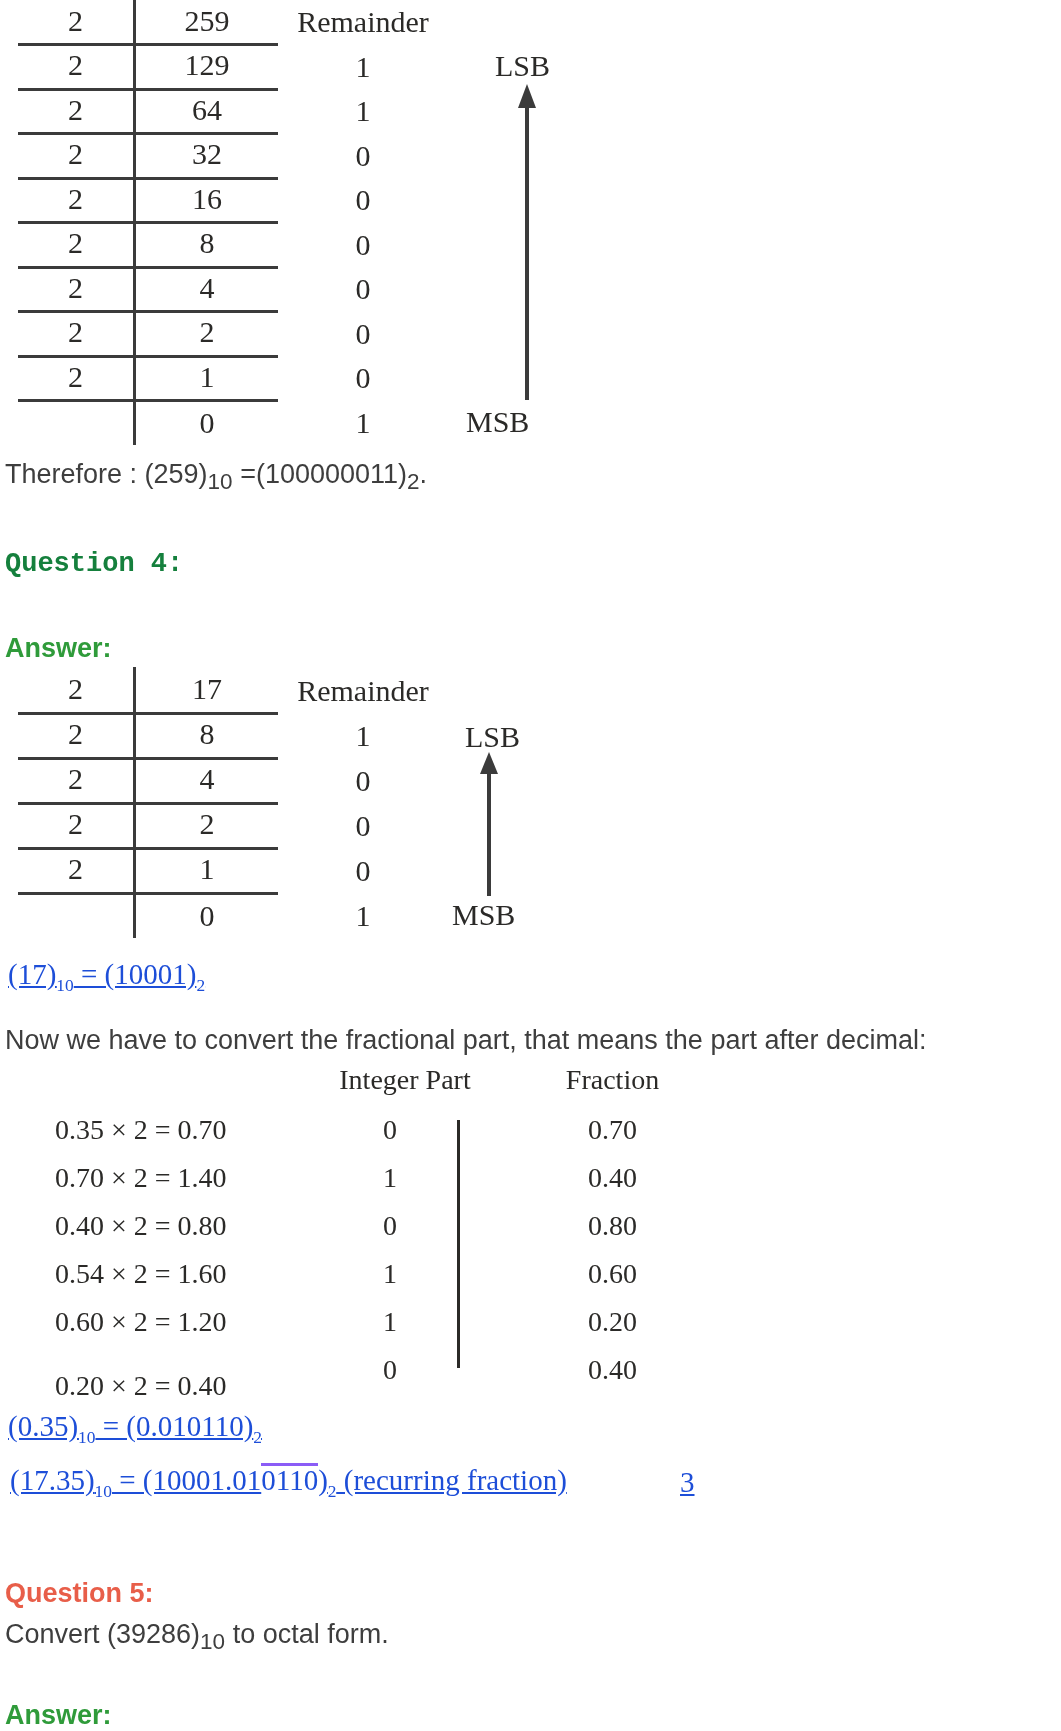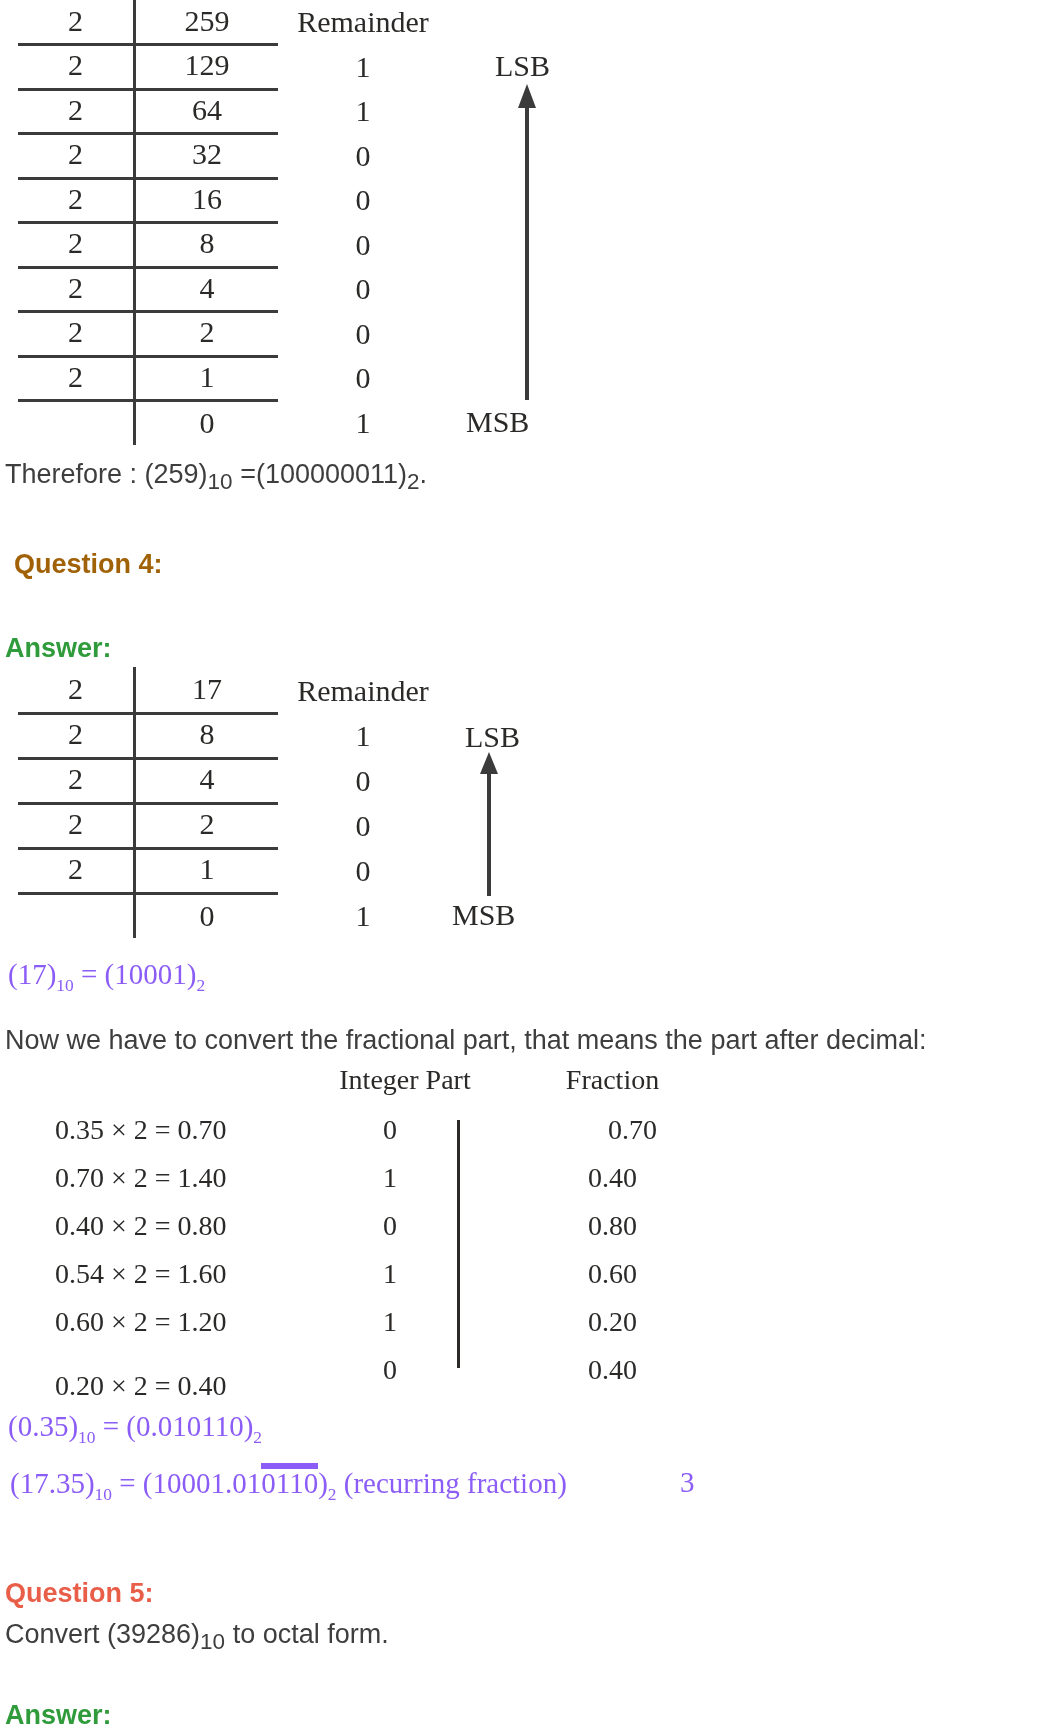--- a/index.html
+++ b/index.html
@@ -22,23 +22,23 @@
   .dc{width:115px;text-align:center;font-family:"Liberation Serif",serif;font-size:30px;color:#2b2a28;}
   .qc{width:142px;text-align:center;border-left:3px solid #3b3b3b;height:100%;
       display:flex;align-items:center;justify-content:center;
       font-family:"Liberation Serif",serif;font-size:30px;color:#2b2a28;}
   .rc{width:170px;text-align:center;white-space:nowrap;
       font-family:"Liberation Serif",serif;font-size:30px;color:#2b2a28;}
 
   .sidelabel{font-family:"Liberation Serif",serif;font-size:30px;color:#2b2a28;white-space:nowrap;}
 
   
-  .formula{font-family:"Liberation Serif",serif;font-size:29px;color:#8b5cf6;white-space:nowrap;}
+  .formula{font-family:"Liberation Serif",serif;font-size:29px;color:#1d4ed8;white-space:nowrap;text-decoration:underline;}
   .formula sub{font-size:0.6em;}
-  .over{display:inline-block;border-top:6px solid #8b5cf6;line-height:1.02;}
+  .over{display:inline-block;border-top:3px solid #8b5cf6;line-height:1.02;}
 
   
   .fhdr{font-family:"Liberation Serif",serif;font-size:28px;color:#2b2a28;text-align:center;white-space:nowrap;}
   .frow-expr{font-family:"Liberation Serif",serif;font-size:28px;color:#2b2a28;white-space:nowrap;}
   .fcell{font-family:"Liberation Serif",serif;font-size:28px;color:#2b2a28;text-align:center;}
   .vline{background:#2b2a28;}
 </style>
 </head>
 <body>
 
@@ -120,21 +120,21 @@
   <span class="abs sidelabel" style="left:466px;top:405px;">MSB</span>
   <svg class="abs" style="left:516px;top:84px;" width="22" height="318">
     <line x1="11" y1="16" x2="11" y2="316" stroke="#3b3b3b" stroke-width="4"></line>
     <polygon points="11,0 2,24 20,24" fill="#3b3b3b"></polygon>
   </svg>
 
   <div class="abs typed" style="left:5px;top:458px;">
     <span>Therefore : (259)</span><sub>10</sub><span> =(100000011)</span><sub>2</sub><span>.</span>
   </div>
 
-  <div class="abs qhead" style="left:14px;top:549px;color:#a16207;">Question 4:</div>
+  <div class="abs qhead" style="left:5px;top:549px;color:#15803d;font-family:Liberation Mono, monospace;">Question 4:</div>
   <div class="abs ahead" style="left:5px;top:633px;color:#2f9b3a;">Answer:</div>
 
   <div class="divtable t17" style="top:668px;">
     <div class="drow">
       <div class="dq">
           <span class="dc">2</span>
           <span class="qc">17</span>
         </div>
       <span class="rc">Remainder</span>
     </div>
@@ -188,21 +188,21 @@
   <div class="abs typed" style="left:5px;top:1024px;">Now we have to convert the fractional part, that means the part after decimal:</div>
 
   <div class="abs fhdr" style="left:300px;top:1064px;width:210px;">Integer Part</div>
   <div class="abs fhdr" style="left:545px;top:1064px;width:135px;">Fraction</div>
   <div class="abs vline" style="left:457px;top:1120px;width:3px;height:248px;"></div>
 
   <div class="abs" style="left:0;top:1106px;">
     <div style="position:relative;height:48px;">
       <span class="abs frow-expr" style="left:55px;top:8px;">0.35 × 2 = 0.70</span>
       <span class="abs fcell" style="left:340px;top:8px;width:100px;">0</span>
-      <span class="abs fcell" style="left:570px;top:8px;width:125px;">0.70</span>
+      <span class="abs fcell" style="left:550px;top:8px;width:125px;">0.70</span>
     </div>
     <div style="position:relative;height:48px;">
       <span class="abs frow-expr" style="left:55px;top:8px;">0.70 × 2 = 1.40</span>
       <span class="abs fcell" style="left:340px;top:8px;width:100px;">1</span>
       <span class="abs fcell" style="left:550px;top:8px;width:125px;">0.40</span>
     </div>
     <div style="position:relative;height:48px;">
       <span class="abs frow-expr" style="left:55px;top:8px;">0.40 × 2 = 0.80</span>
       <span class="abs fcell" style="left:340px;top:8px;width:100px;">0</span>
       <span class="abs fcell" style="left:550px;top:8px;width:125px;">0.80</span>

